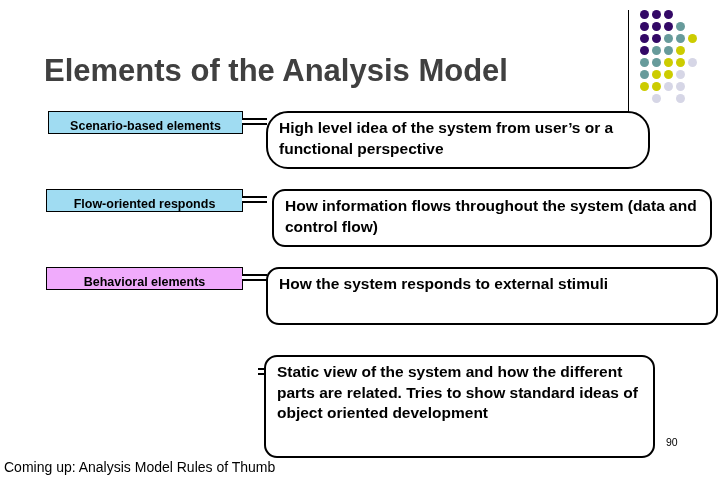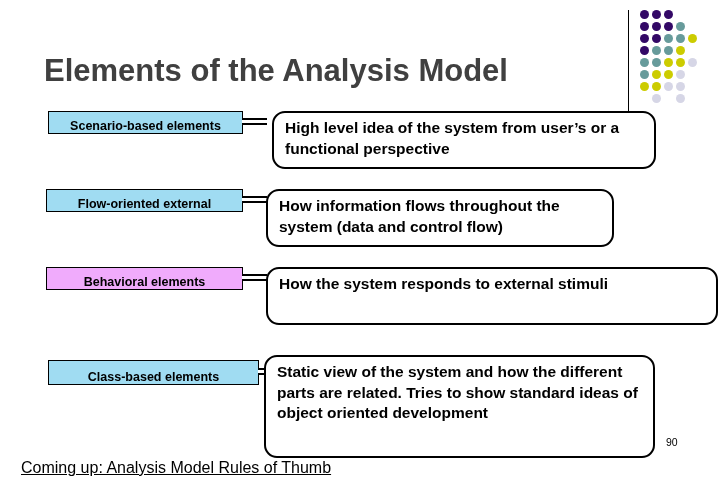--- a/index.html
+++ b/index.html
@@ -58,42 +58,41 @@
     padding: 5px 11px;
     font-size: 15.5px;
     font-weight: bold;
     line-height: 20.5px;
     color: #000;
   }
 
   
   .label-r1 { left: 48px;  top: 111px; width: 195px; }
   .conn-r1  { left: 242px; top: 118px; width: 25px; }
-  .desc-r1  { left: 272px; top: 111px; width: 384px; height: 58px; }
+  .desc-r1  { left: 266px; top: 111px; width: 384px; height: 58px; border-radius: 22px; }
 
   .label-r2 { left: 46px;  top: 189px; width: 197px; }
   .conn-r2  { left: 242px; top: 196px; width: 25px; }
-  .desc-r2  { left: 266px; top: 189px; width: 348px; height: 58px; }
+  .desc-r2  { left: 272px; top: 189px; width: 440px; height: 58px; }
 
   .label-r3 { left: 46px;  top: 267px; width: 197px; }
   .conn-r3  { left: 242px; top: 274px; width: 25px; }
   .desc-r3  { left: 266px; top: 267px; width: 452px; height: 58px; }
 
   .label-r4 { left: 48px;  top: 360px; width: 211px; height: 25px; }
   .conn-r4  { left: 258px; top: 368px; width: 8px; }
   .desc-r4  { left: 264px; top: 355px; width: 391px; height: 103px; }
 
   .footer-note {
     position: absolute;
-    left: 21px;
+    left: 4px;
     top: 459px;
-    font-size: 16px;
+    font-size: 14px;
     color: #000;
     white-space: nowrap;
-    text-decoration: underline;
   }
   .page-number {
     position: absolute;
     left: 666px;
     top: 436px;
     font-size: 10.5px;
     color: #000;
   }
 </style>
 </head>
@@ -140,38 +139,35 @@
 
   <div class="label-box label-r1" style="background: rgb(160, 220, 242);">
     <span>Scenario-based elements</span>
   </div>
   <div class="connector conn-r1"></div>
   <div class="desc-box desc-r1">
     <span>High level idea of the system from user’s or a functional perspective</span>
   </div>
 
   <div class="label-box label-r2" style="background: rgb(160, 220, 242);">
-    <span>Flow-oriented external</span>
+    <span>Flow-oriented responds</span>
   </div>
   <div class="connector conn-r2"></div>
   <div class="desc-box desc-r2">
     <span>How information flows throughout the system (data and control flow)</span>
   </div>
 
   <div class="label-box label-r3" style="background: #f0abfc;">
     <span>Behavioral elements</span>
   </div>
   <div class="connector conn-r3"></div>
   <div class="desc-box desc-r3">
     <span>How the system responds to external stimuli</span>
   </div>
 
-  <div class="label-box label-r4" style="background: rgb(160, 220, 242);">
-    <span>Class-based elements</span>
-  </div>
   <div class="connector conn-r4"></div>
   <div class="desc-box desc-r4">
     <span>Static view of the system and how the different parts are related. Tries to show standard ideas of object oriented development</span>
   </div>
 
   <div class="footer-note">Coming up: Analysis Model Rules of Thumb</div>
   <div class="page-number">90</div>
 
 </div>
 

